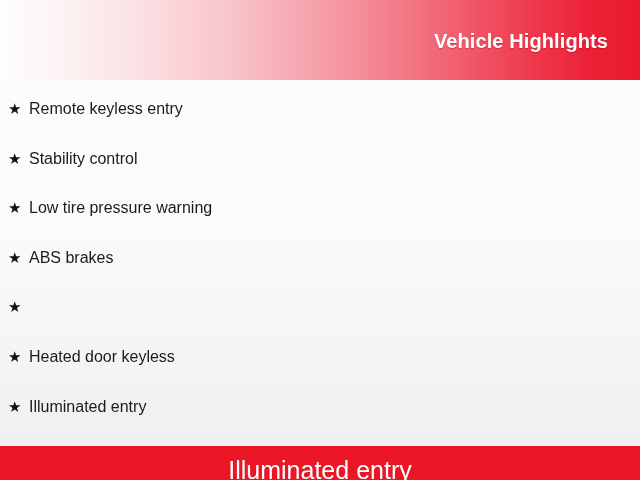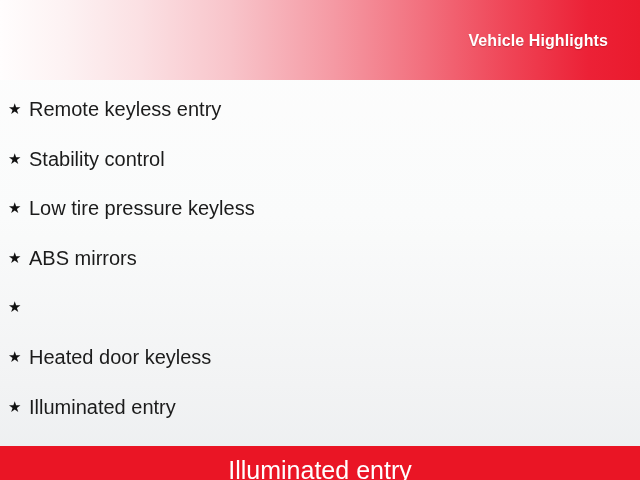--- a/index.html
+++ b/index.html
@@ -38,21 +38,21 @@
         #f2707e 66%,
         #ef4355 80%,
         #ec2136 92%,
         #ea1a2d 100%);
     display: flex;
     align-items: center;
     justify-content: flex-end;
   }
   #header-title {
     color: #ffffff;
-    font-size: 16px;
+    font-size: 20px;
     font-weight: bold;
     letter-spacing: 0.1px;
     padding-right: 32px;
     margin-top: 2px;
     text-shadow: 0 1px 1px rgba(120, 0, 10, 0.35);
     white-space: nowrap;
   }
 
   
   #highlights-list {
@@ -76,21 +76,21 @@
     display: inline-block;
     width: 21px;
     flex: 0 0 21px;
     color: #111111;
     font-size: 15px;
     line-height: 20px;
     text-align: left;
   }
   .highlight-label {
     color: #1b1b1b;
-    font-size: 20px;
+    font-size: 16px;
     line-height: 20px;
     white-space: nowrap;
   }
 
   
   #footer {
     flex: 0 0 48px;
     height: 48px;
     background: #ea1525;
     display: flex;
@@ -121,26 +121,26 @@
       <span class="highlight-label">Remote keyless entry</span>
     </li>
 
     <li class="highlight-item">
       <span class="star-icon">★</span>
       <span class="highlight-label">Stability control</span>
     </li>
 
     <li class="highlight-item">
       <span class="star-icon">★</span>
-      <span class="highlight-label">Low tire pressure keyless</span>
+      <span class="highlight-label">Low tire pressure warning</span>
     </li>
 
     <li class="highlight-item">
       <span class="star-icon">★</span>
-      <span class="highlight-label">ABS mirrors</span>
+      <span class="highlight-label">ABS brakes</span>
     </li>
 
     <li class="highlight-item">
       <span class="star-icon">★</span>
     </li>
 
     <li class="highlight-item">
       <span class="star-icon">★</span>
       <span class="highlight-label">Heated door keyless</span>
     </li>

